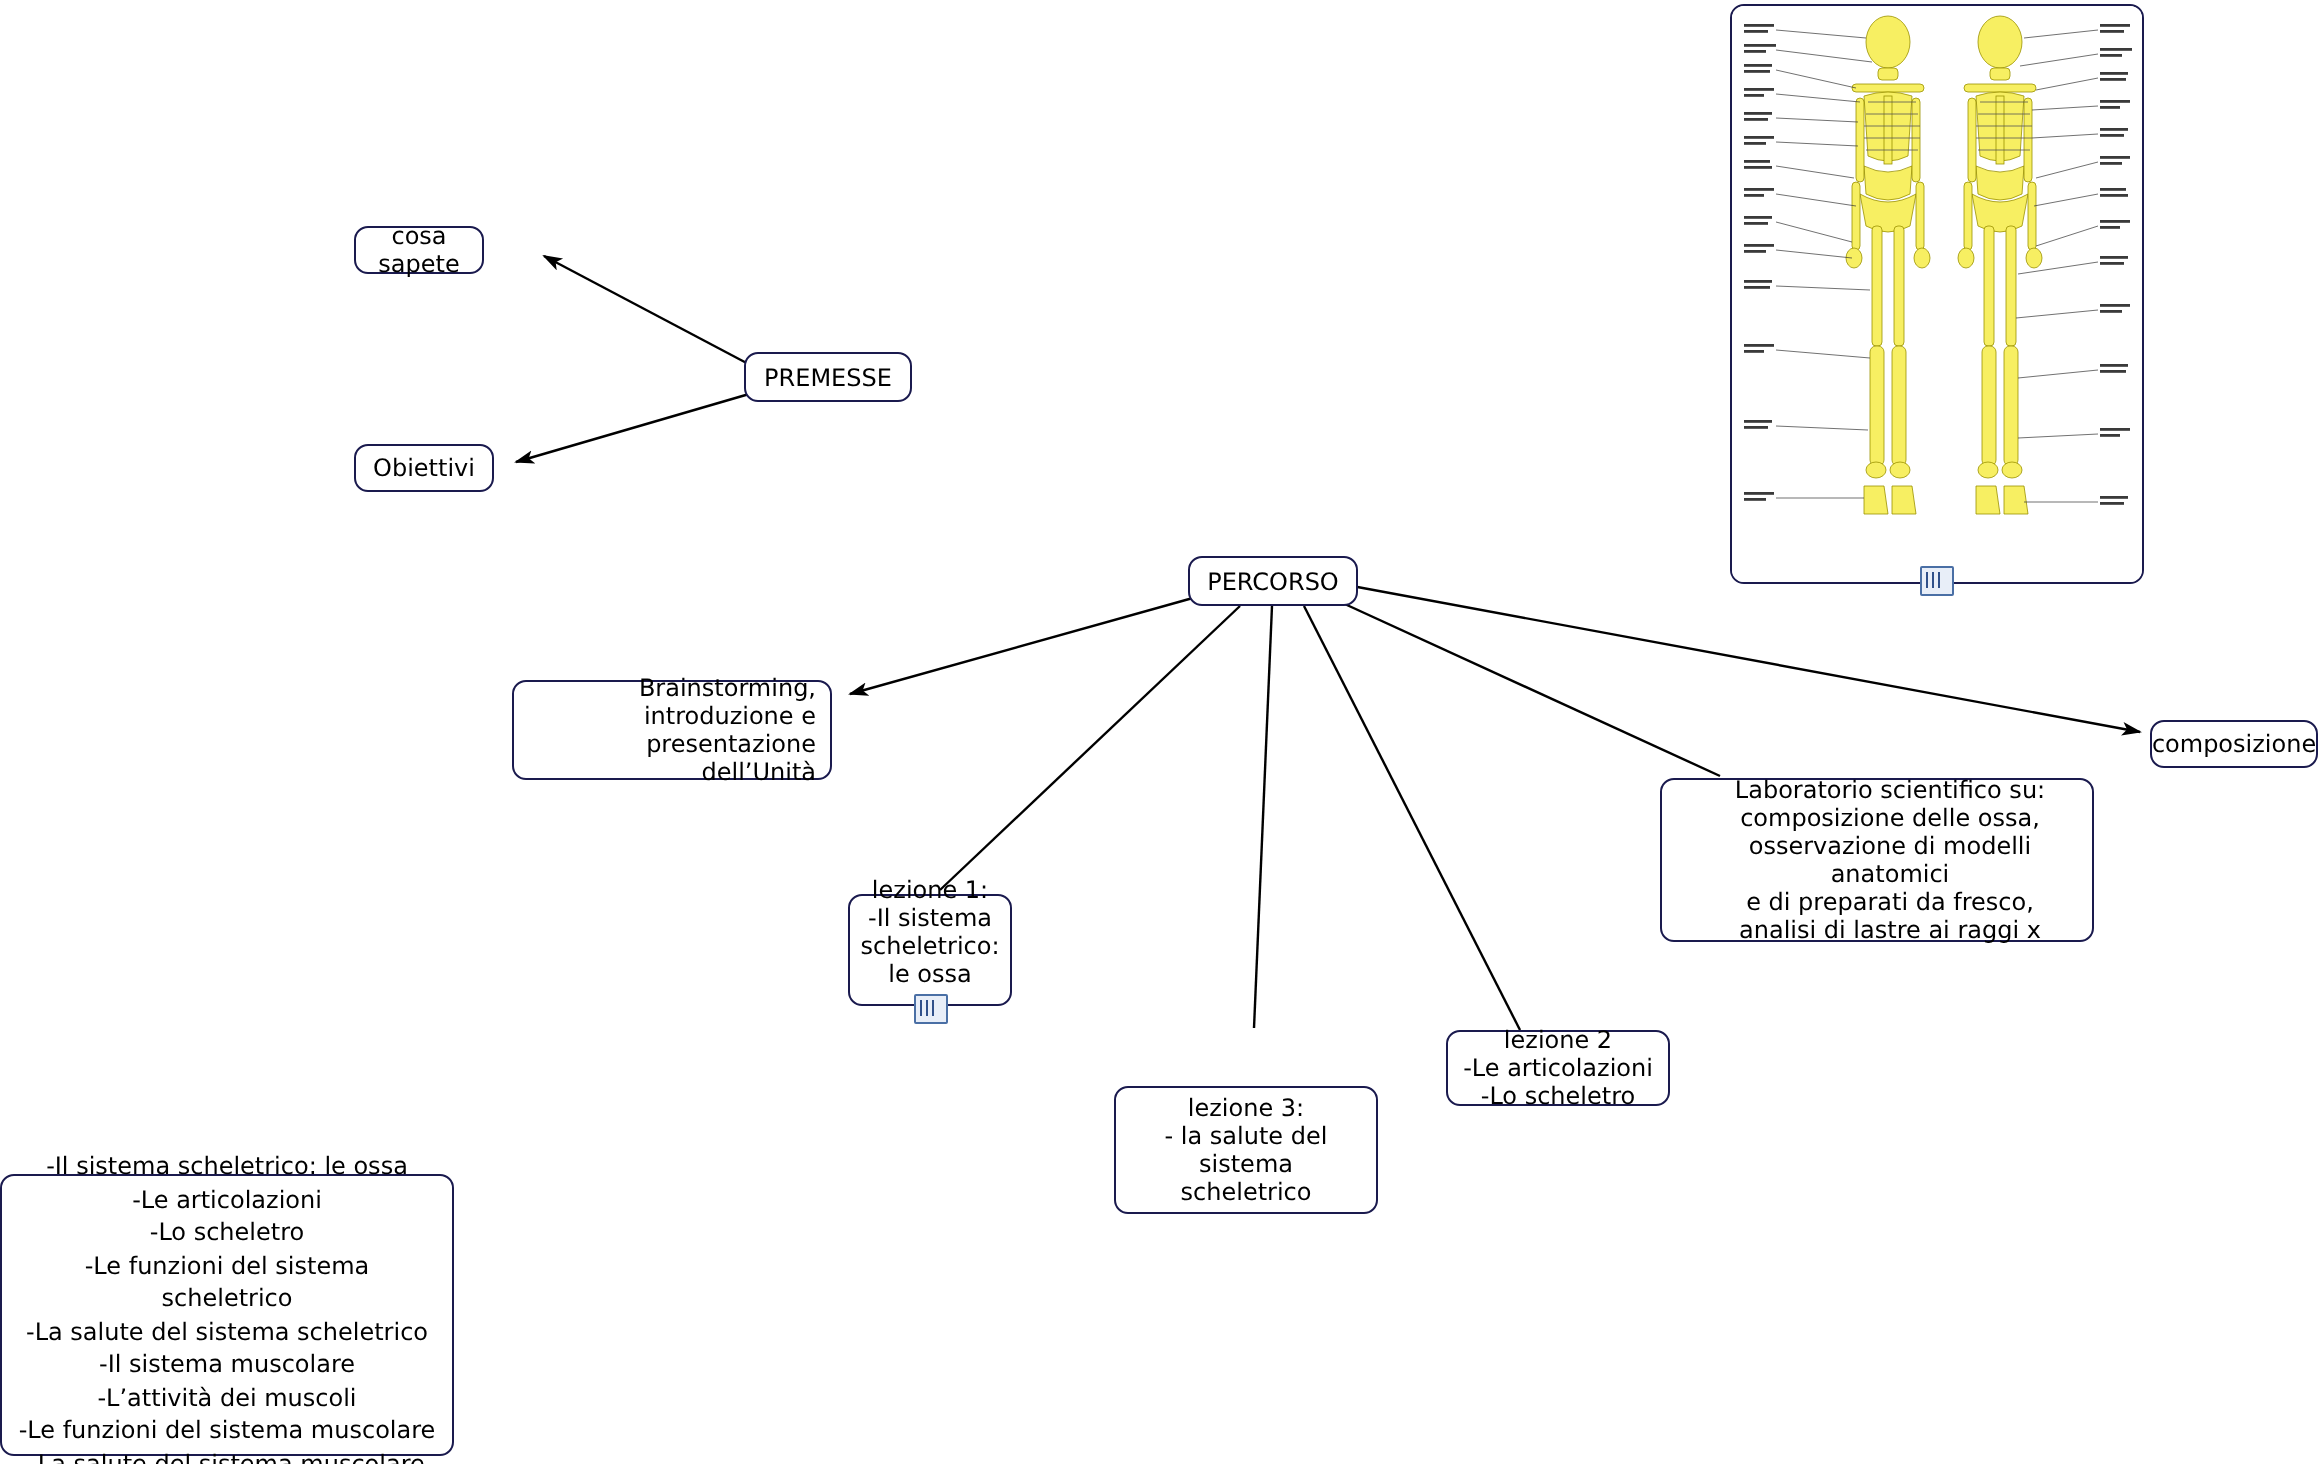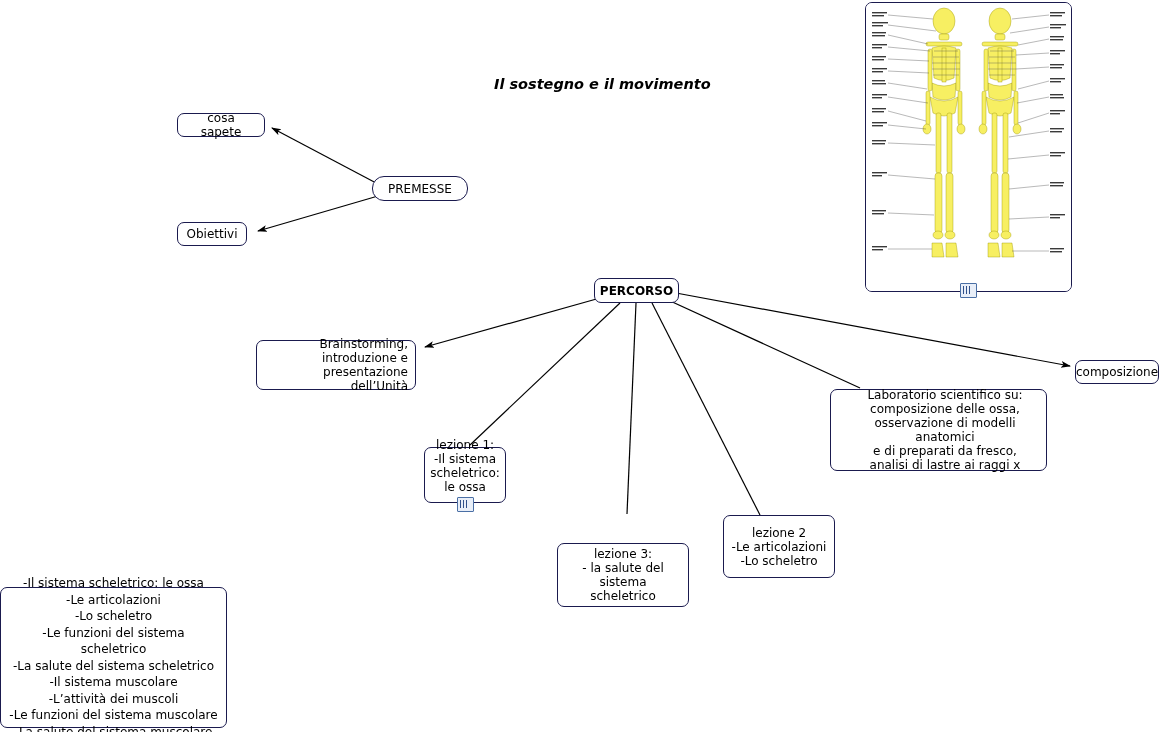--- a/index.html
+++ b/index.html
@@ -115,49 +115,48 @@
 
     <line x1="636" y1="303" x2="627" y2="514" stroke="#000000" stroke-width="1.2"></line>
 
     <line x1="652" y1="303" x2="760" y2="515" stroke="#000000" stroke-width="1.2"></line>
 
     <line x1="668" y1="300" x2="860" y2="388" stroke="#000000" stroke-width="1.2"></line>
 
     <line x1="676" y1="293" x2="1070" y2="366" stroke="#000000" stroke-width="1.2" marker-end="url(#arrow)"></line>
   </svg>
 
-  <div class="node-title" style="left:494px; top:76px;">Il sostegno e il movimento</div>
-
-  <div class="node" style="left:177px; top:113px; width:88px; height:24px;">cosa sapete</div>
-
-  <div class="node" style="left:372px; top:176px; width:96px; height:25px;border-radius:12px;">PREMESSE</div>
+
+  <div class="node" style="left:177px; top:113px; width:65px; height:24px;">cosa sapete</div>
+
+  <div class="node" style="left:372px; top:176px; width:84px; height:25px;">PREMESSE</div>
 
   <div class="node" style="left:177px; top:222px; width:70px; height:24px;">Obiettivi</div>
 
-  <div class="node" style="left:594px; top:278px; width:85px; height:25px;font-weight:bold;">PERCORSO</div>
+  <div class="node" style="left:594px; top:278px; width:85px; height:25px;">PERCORSO</div>
 
   <div class="node" style="left:256px; top:340px; width:160px; height:50px;text-align:right;">Brainstorming,
 introduzione e
 presentazione dell’Unità</div>
 
   <div class="node" style="left:424px; top:447px; width:82px; height:56px;">
     <span>lezione 1:
 -Il sistema
 scheletrico:
 le ossa</span>
     <span class="attach-wrap">
       <span class="attach-icon"></span>
     </span>
   </div>
 
   <div class="node" style="left:557px; top:499px; width:132px; height:64px;margin-top:44px;">lezione 3:
 - la salute del
 sistema scheletrico</div>
 
-  <div class="node" style="left:723px; top:515px; width:112px; height:63px;">lezione 2
+  <div class="node" style="left:723px; top:515px; width:112px; height:38px;">lezione 2
 -Le articolazioni
 -Lo scheletro</div>
 
   <div class="node" style="left:830px; top:389px; width:217px; height:82px;padding-left:20px;">Laboratorio scientifico su:
 composizione delle ossa,
 osservazione di modelli anatomici
 e di preparati da fresco,
 analisi di lastre ai raggi x</div>
 
   <div class="node" style="left:1075px; top:360px; width:84px; height:24px;">composizione</div>

